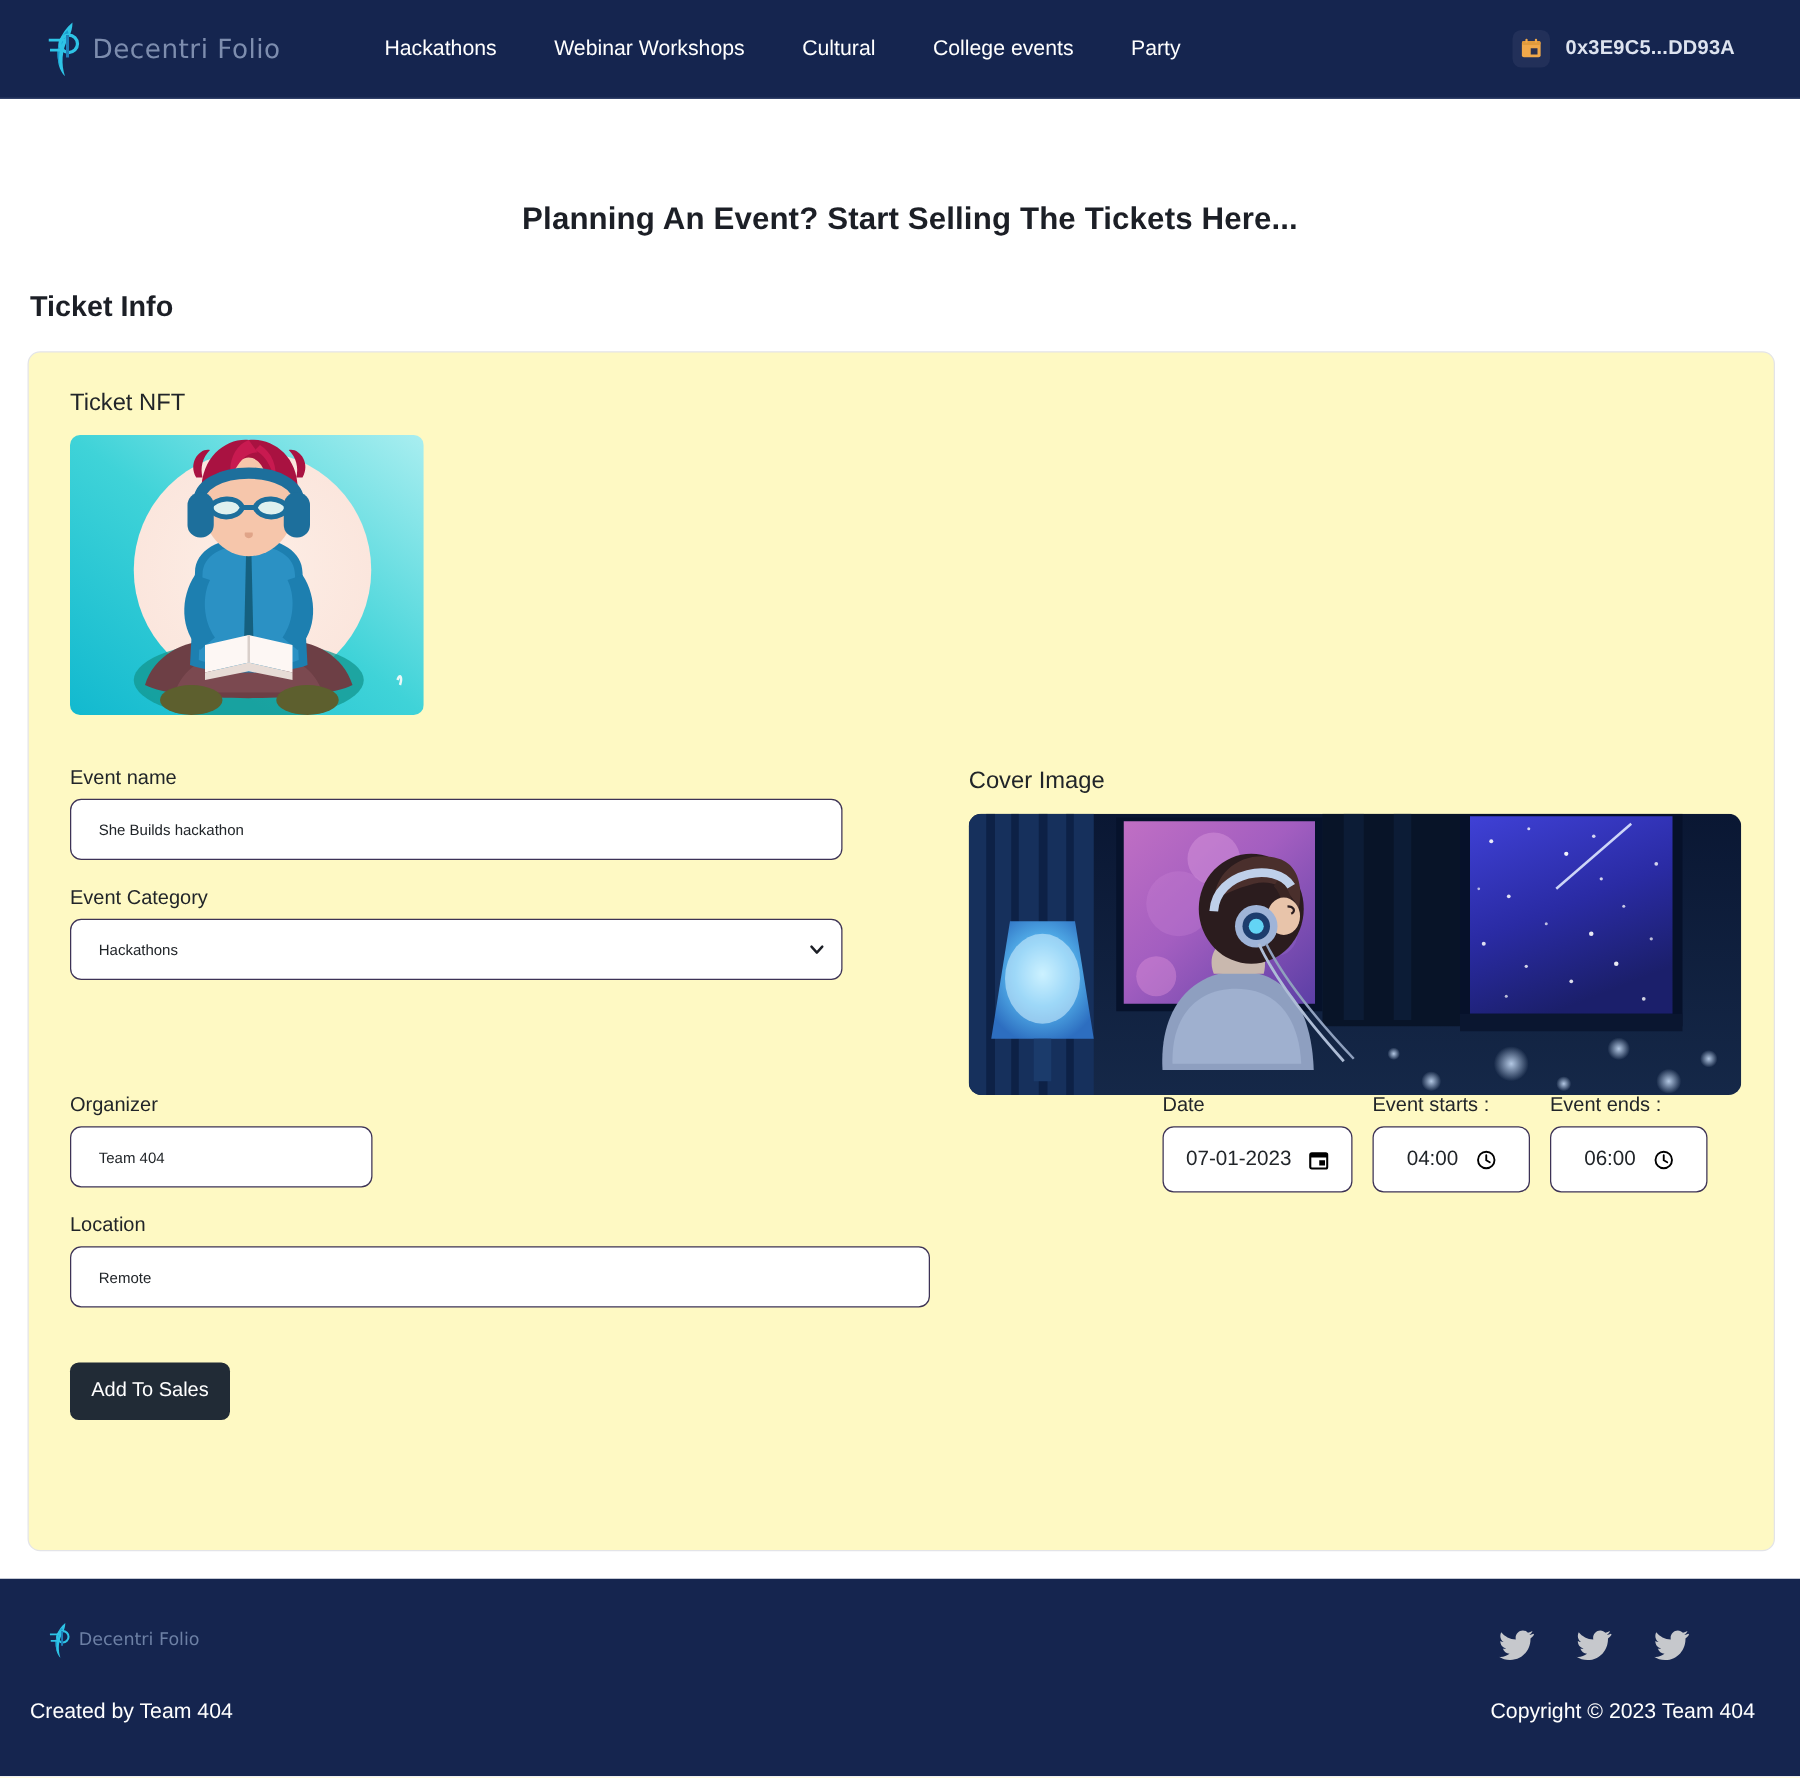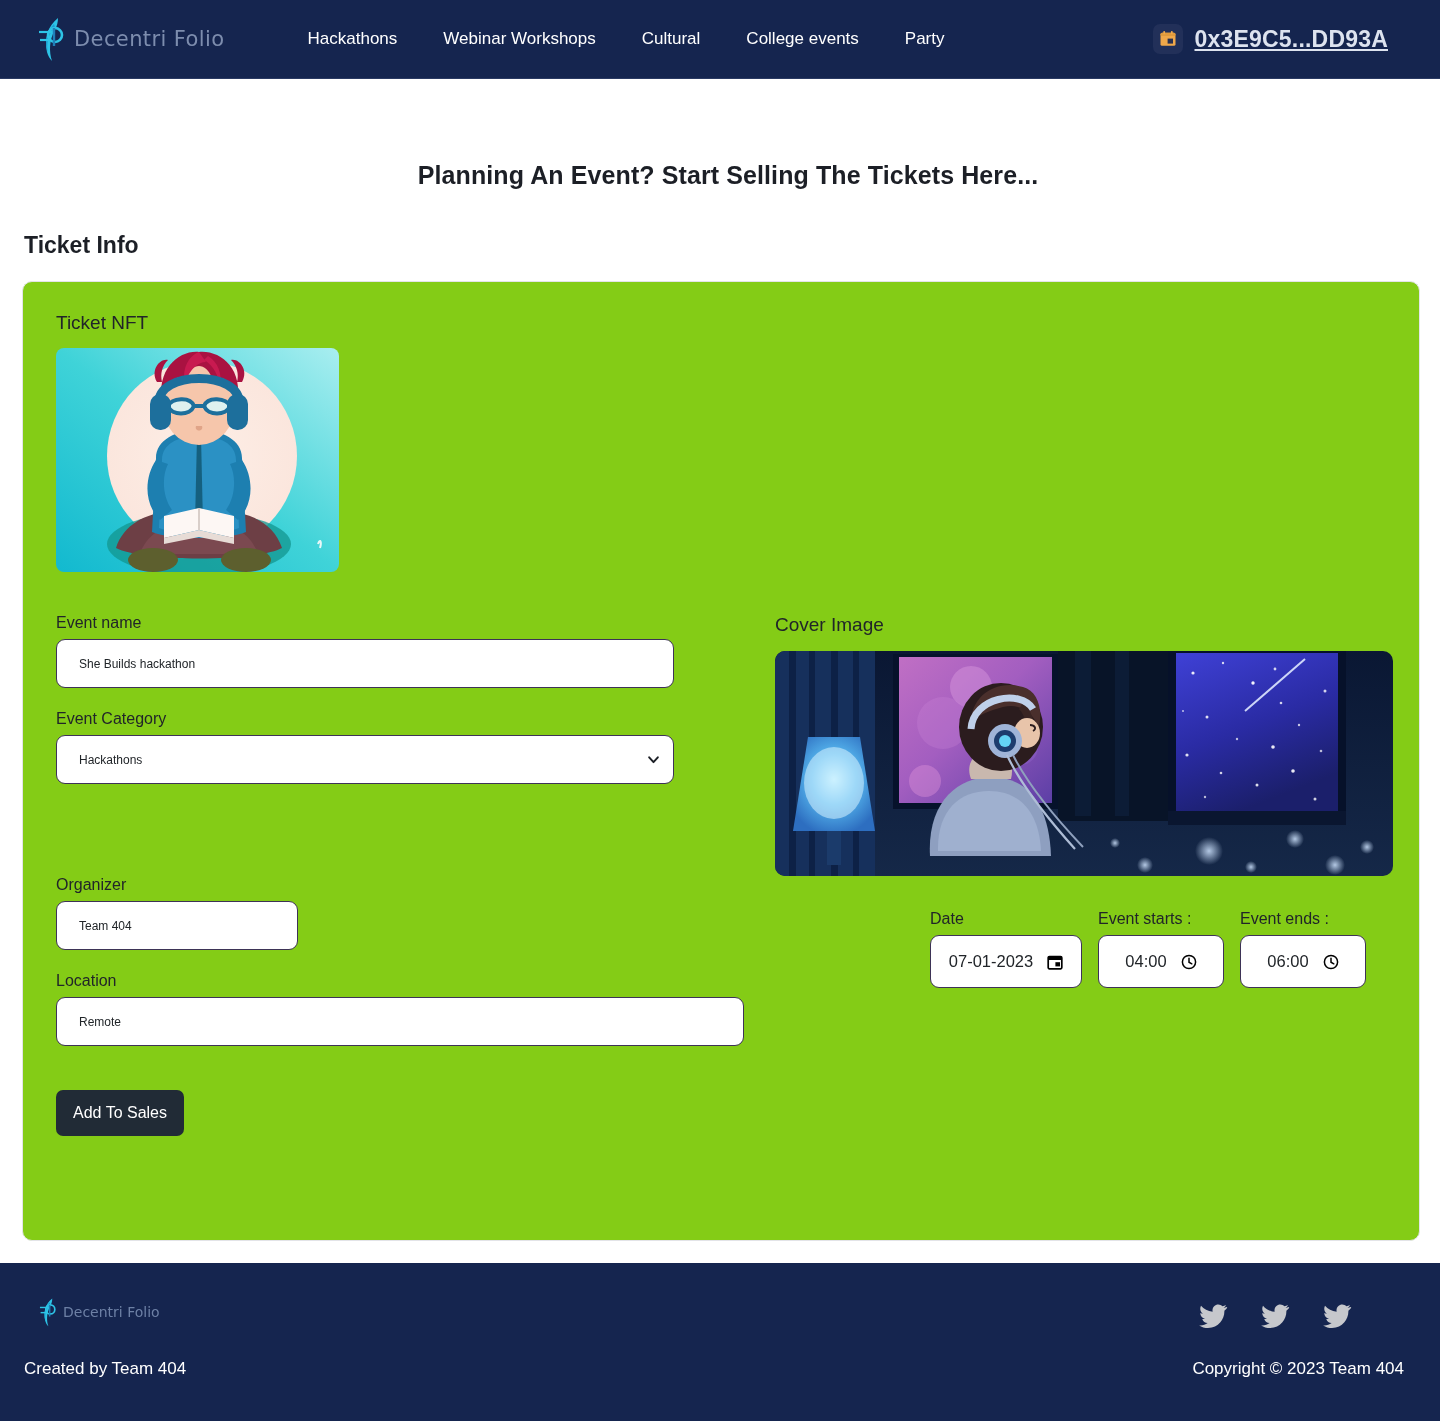--- a/index.html
+++ b/index.html
@@ -57,24 +57,23 @@
     padding-right: 24px;
   }
   .wallet-icon {
     width: 30px; height: 30px;
     background: #223059;
     border-radius: 7px;
     display: flex; align-items: center; justify-content: center;
   }
   .wallet-addr {
     color: #dde3ef;
-    font-size: 23px;
+    font-size: 16px;
     font-weight: bold;
     letter-spacing: .2px;
-    text-decoration: underline;
   }
 
   
   .page-title {
     text-align: center;
     font-size: 25px;
     font-weight: bold;
     color: #1c1f26;
     margin: 82px 0 0 16px;
     letter-spacing: .1px;
@@ -84,21 +83,21 @@
     font-weight: bold;
     color: #1c1f26;
     margin: 42px 0 0 24px;
   }
 
   .card {
     margin: 22px 20px 0 22px;
     border: 1px solid #e3e4e8;
     border-radius: 10px;
     padding: 20px 16px 26px 16px;
-    background: #84cc16;
+    background: #fef9c3;
     min-height: 960px;
     position: relative;
   }
   .card-label {
     font-size: 19px;
     color: #212529;
     margin: 10px 0 14px 17px;
   }
 
   
@@ -165,21 +164,21 @@
   
   .cover-label { font-size: 19px; color: #212529; margin-bottom: 15px; }
   .cover-img {
     width: 618px;
     height: 225px;
     border-radius: 10px;
     overflow: hidden;
     display: block;
   }
 
-  .dt-row { display: flex; gap: 16px; margin-top: 34px; padding-left: 155px; }
+  .dt-row { display: flex; gap: 16px; padding-left: 155px; }
   .dt-group { display: flex; flex-direction: column; }
   .dt-label { font-size: 16px; color: #212529; margin-bottom: 7px; }
   .dt-box {
     border: 1px solid #3d3356;
     border-radius: 9px;
     height: 53px;
     display: flex;
     align-items: center;
     justify-content: center;
     gap: 14px;

